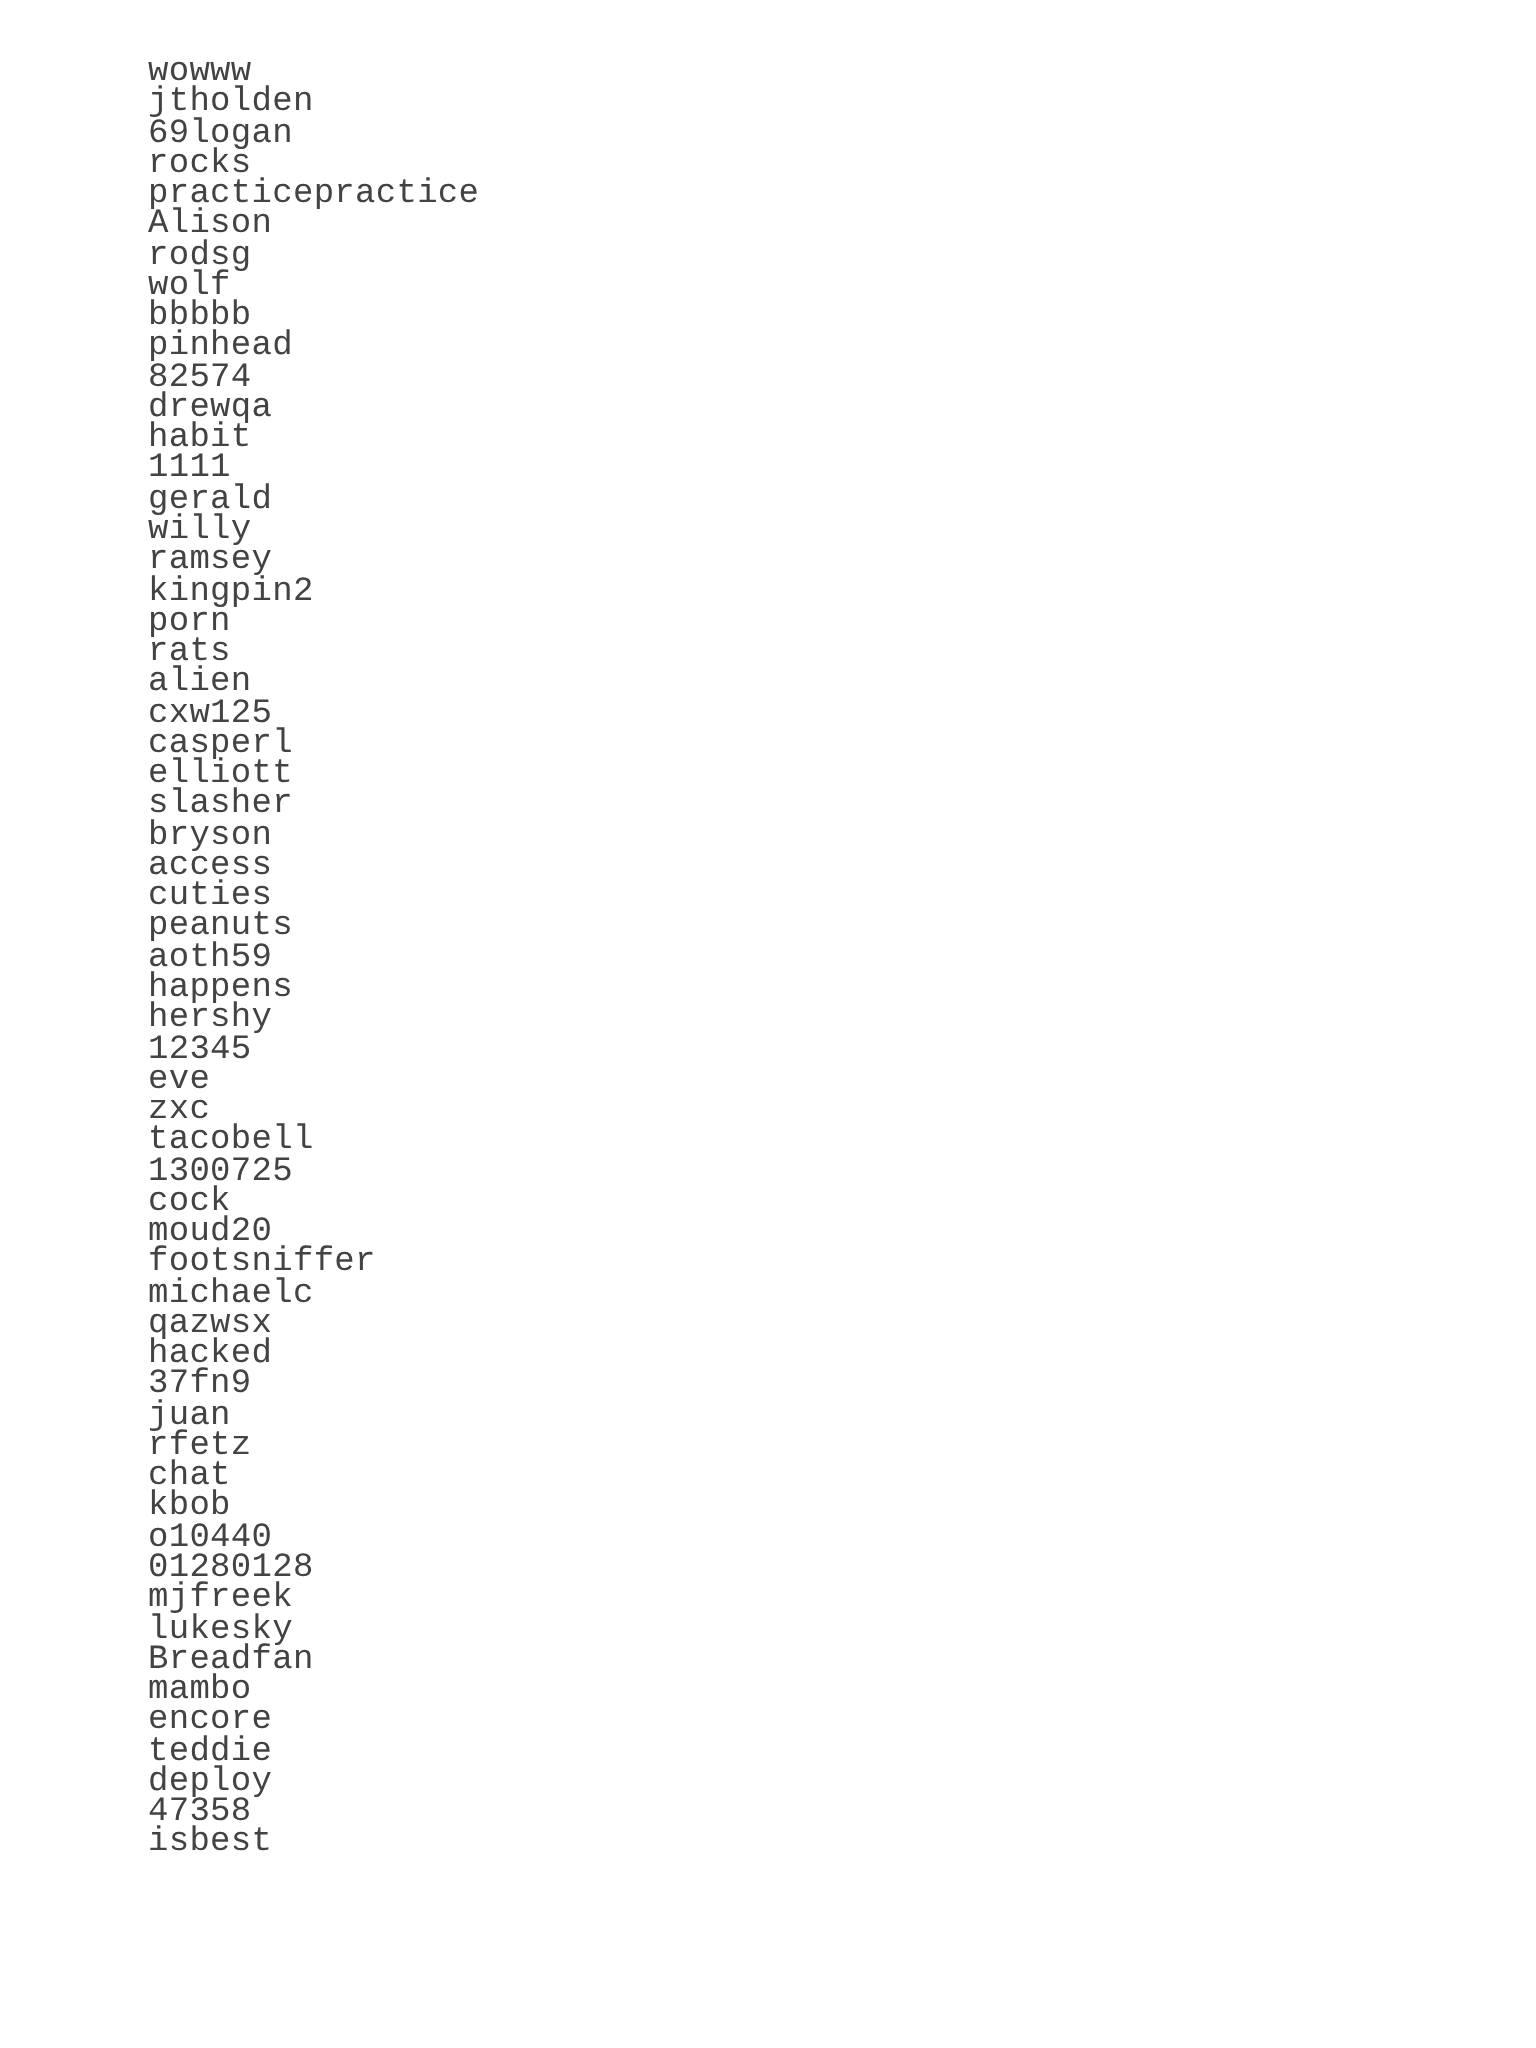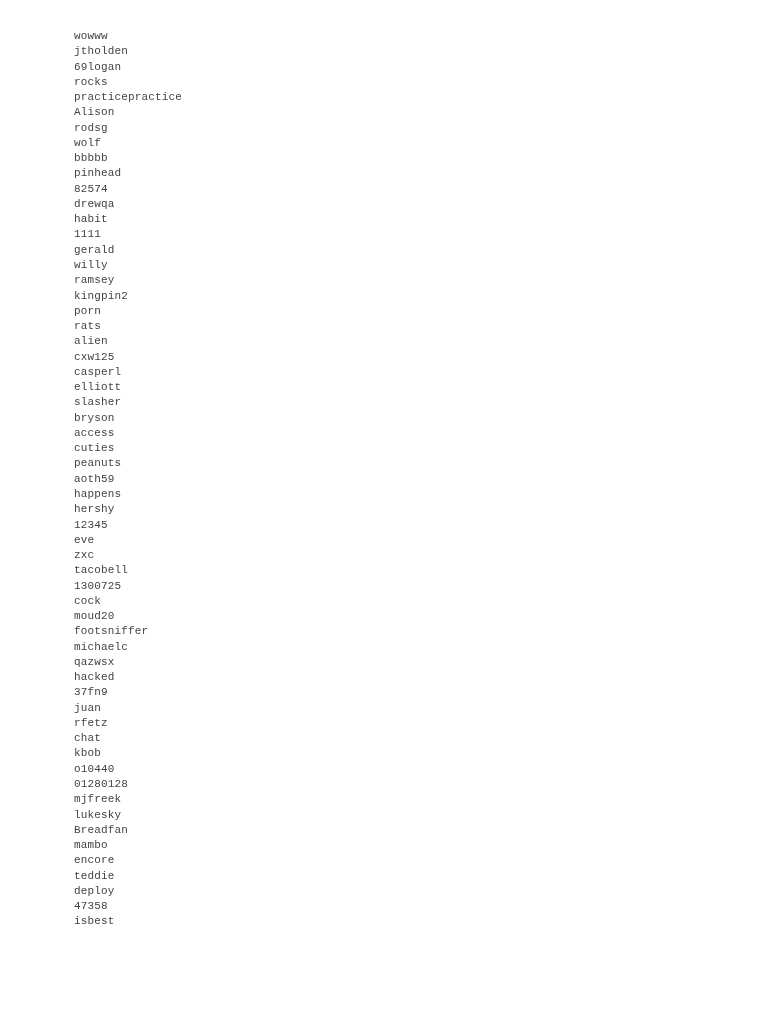--- a/index.html
+++ b/index.html
@@ -19,21 +19,21 @@
     width: 768px;
     height: 1024px;
     background: #ffffff;
     box-sizing: border-box;
   }
   .text-block {
     position: absolute;
     left: 74px;
     top: 29px;
     font-family: "Liberation Mono", "DejaVu Sans Mono", monospace;
-    font-size: 11px;
+    font-size: 17px;
     line-height: 15.28px;
     color: #434343;
     white-space: pre;
     letter-spacing: 0.15px;
     -webkit-font-smoothing: none;
   }
   .line {
     display: block;
     height: 15.28px;
     white-space: pre;

